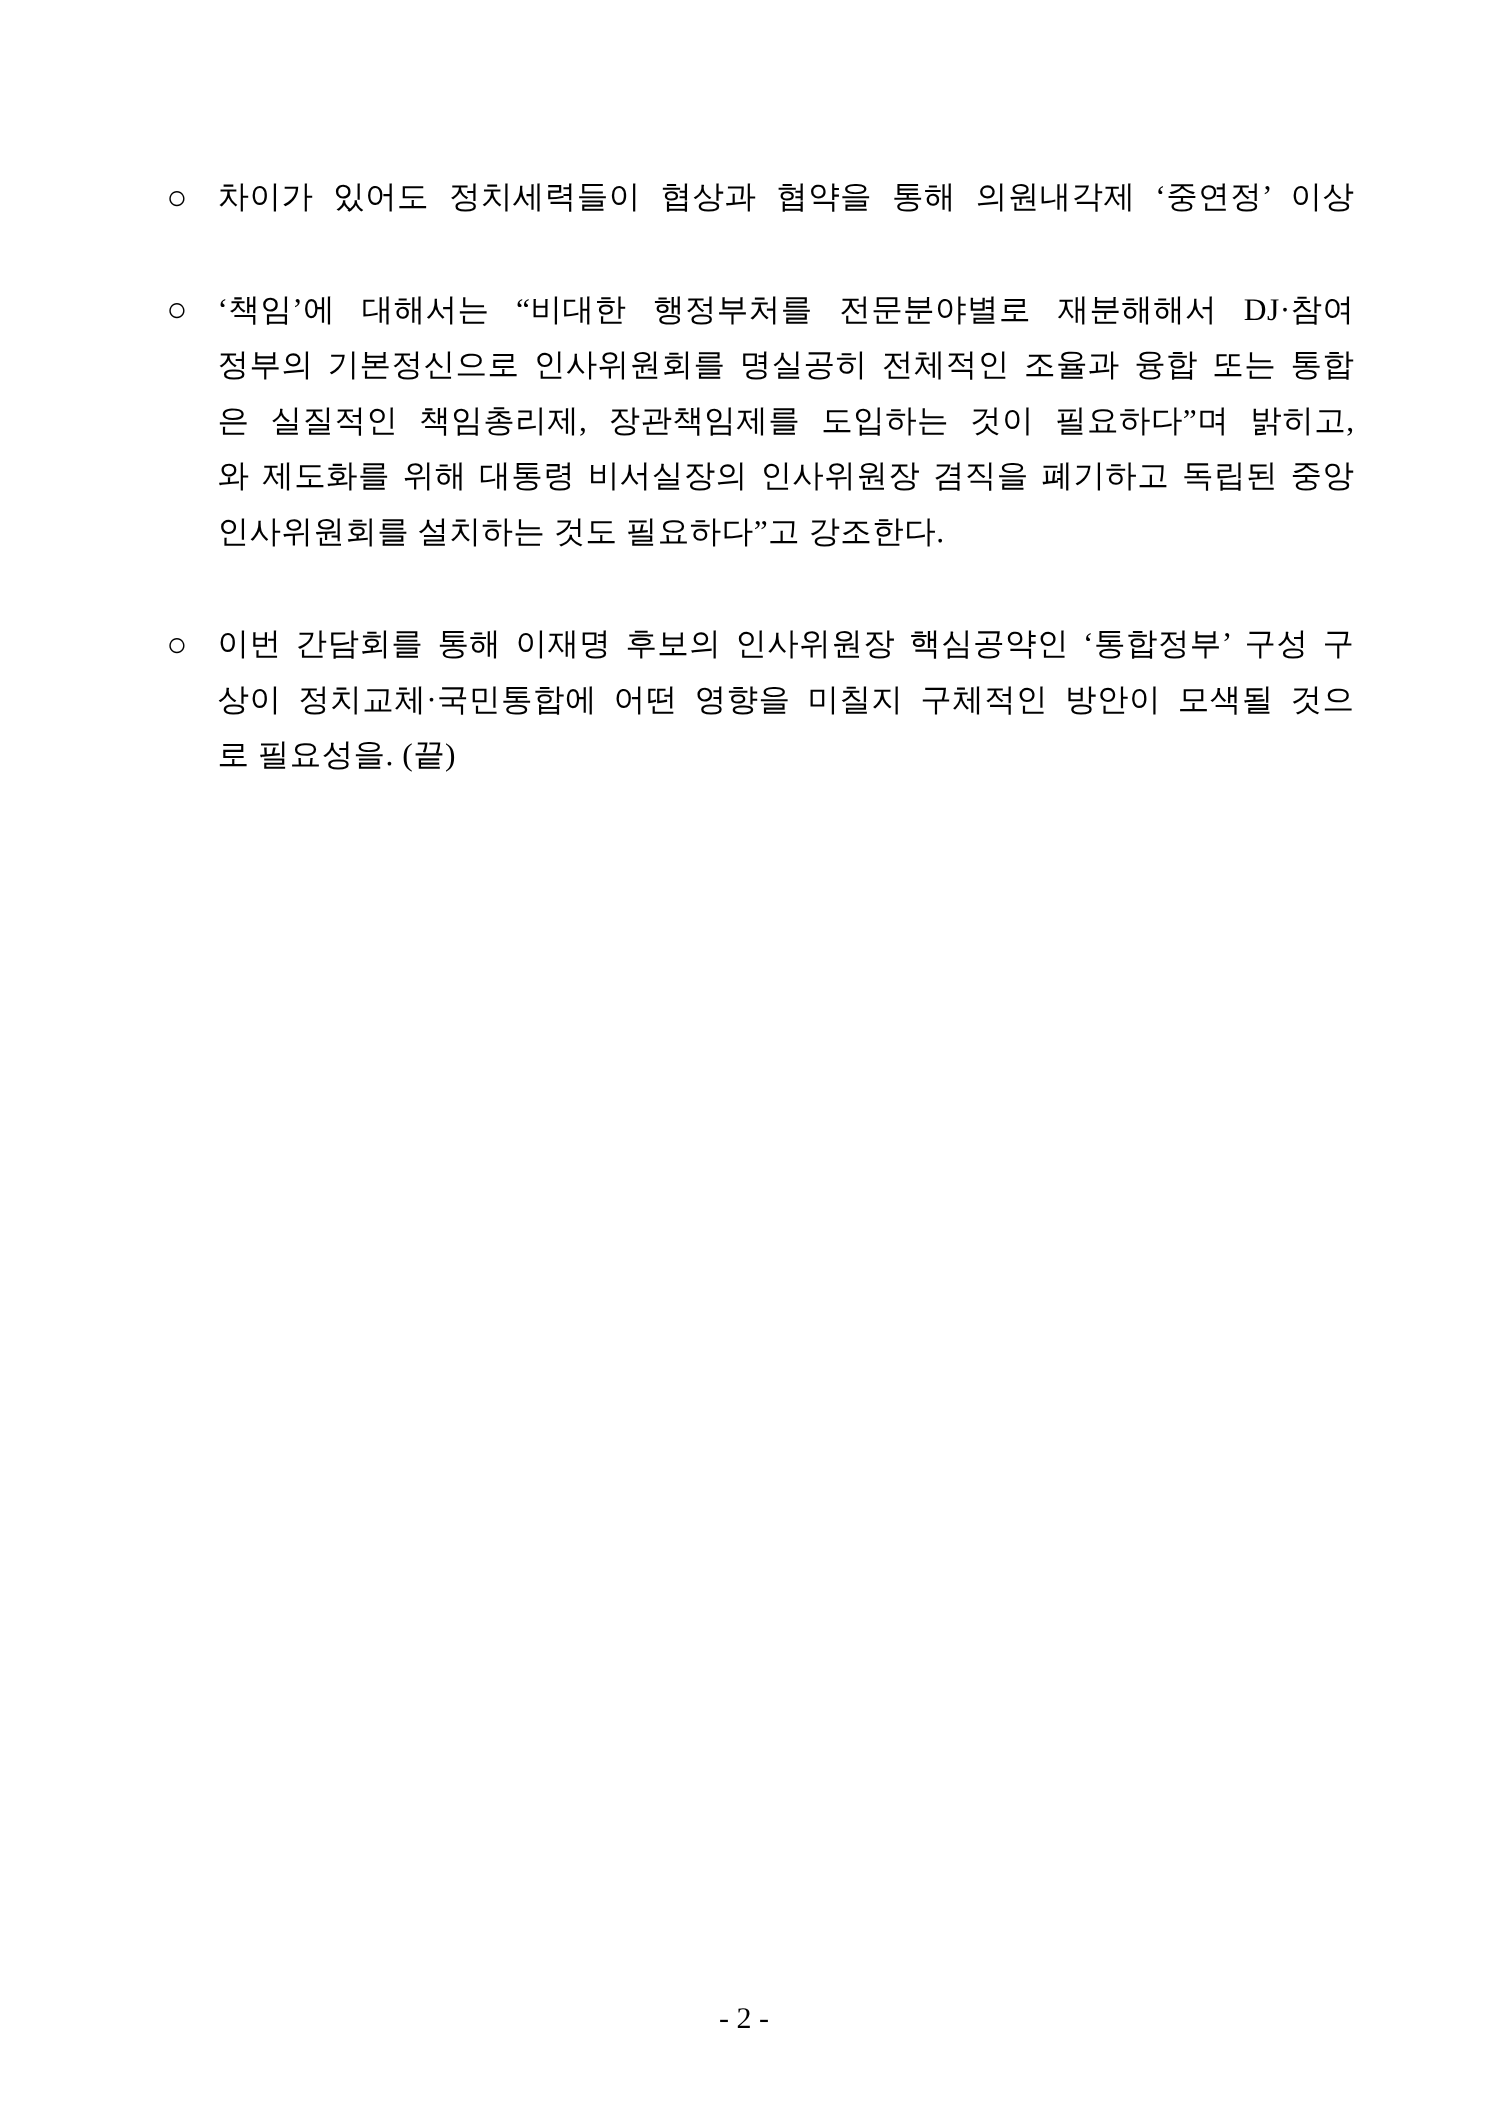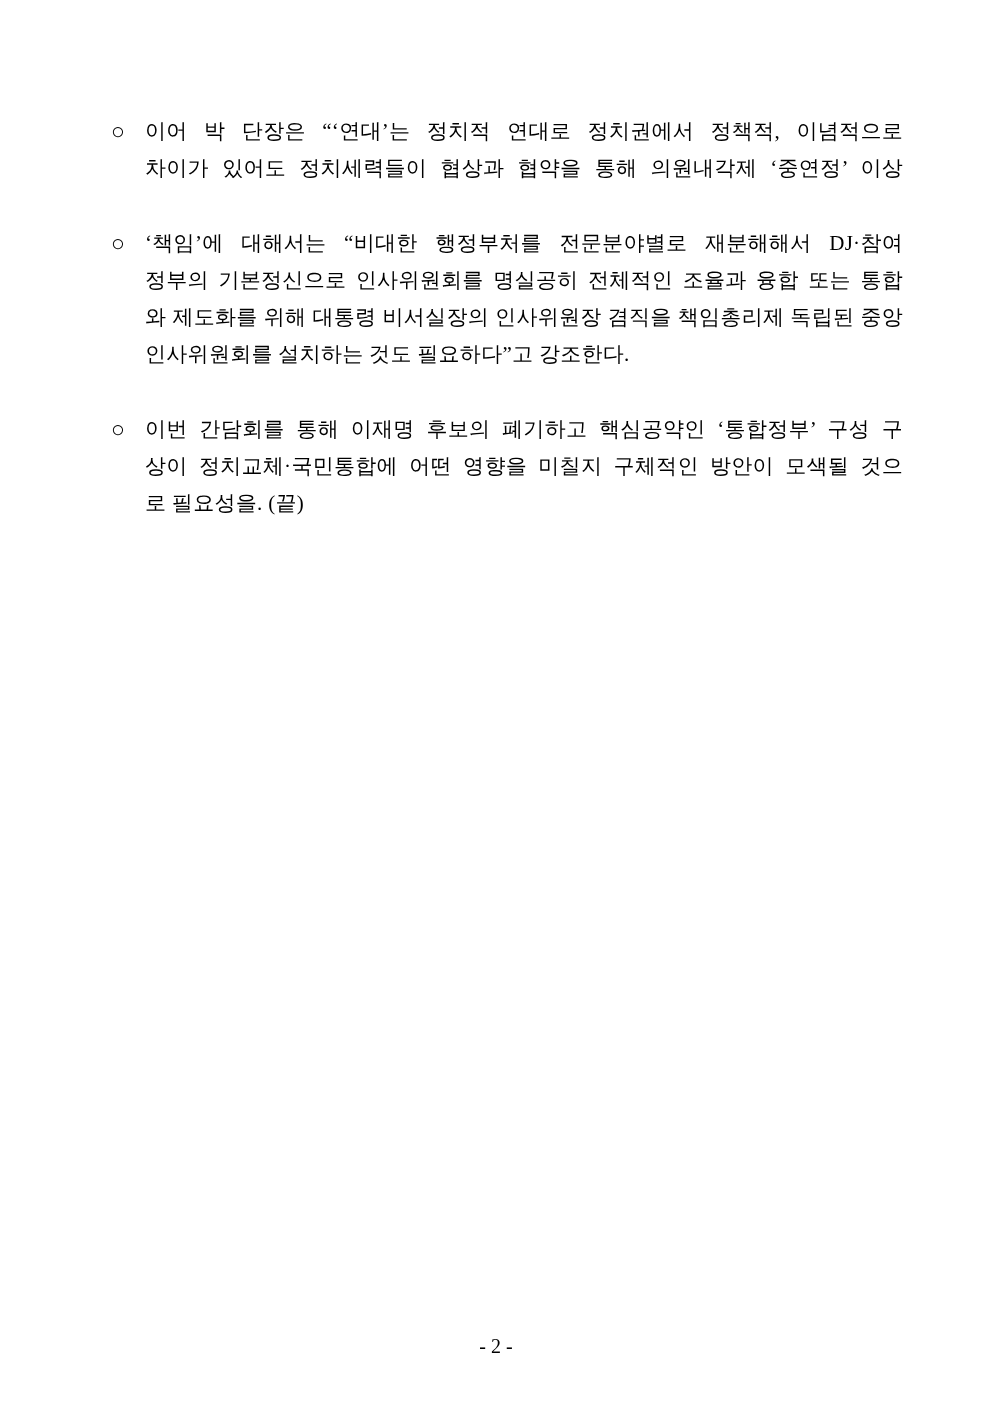--- a/index.html
+++ b/index.html
@@ -61,39 +61,39 @@
 </head>
 <body>
 
 <div class="page">
 
   <main class="content">
 
     <section class="para">
       <span class="bullet">○</span>
       <div class="lines">
-        <div class="line">이어 박 단장은 “‘연대’는 정치적 연대로 정치권에서 정책적, 이념적으로</div>
         <div class="line">차이가 있어도 정치세력들이 협상과 협약을 통해 의원내각제 ‘중연정’ 이상</div>
       </div>
     </section>
 
     <section class="para">
       <span class="bullet">○</span>
       <div class="lines">
         <div class="line">‘책임’에 대해서는 “비대한 행정부처를 전문분야별로 재분해해서 DJ·참여</div>
         <div class="line">정부의 기본정신으로 인사위원회를 명실공히 전체적인 조율과 융합 또는 통합</div>
-        <div class="line">와 제도화를 위해 대통령 비서실장의 인사위원장 겸직을 책임총리제 독립된 중앙</div>
+        <div class="line">은 실질적인 책임총리제, 장관책임제를 도입하는 것이 필요하다”며 밝히고,</div>
+        <div class="line">와 제도화를 위해 대통령 비서실장의 인사위원장 겸직을 폐기하고 독립된 중앙</div>
         <div class="line last">인사위원회를 설치하는 것도 필요하다”고 강조한다.</div>
       </div>
     </section>
 
     <section class="para">
       <span class="bullet">○</span>
       <div class="lines">
-        <div class="line">이번 간담회를 통해 이재명 후보의 폐기하고 핵심공약인 ‘통합정부’ 구성 구</div>
+        <div class="line">이번 간담회를 통해 이재명 후보의 인사위원장 핵심공약인 ‘통합정부’ 구성 구</div>
         <div class="line">상이 정치교체·국민통합에 어떤 영향을 미칠지 구체적인 방안이 모색될 것으</div>
         <div class="line last">로 필요성을. (끝)</div>
       </div>
     </section>
 
   </main>
 
   <footer class="footer">
     <span>- 2 -</span>
   </footer>

